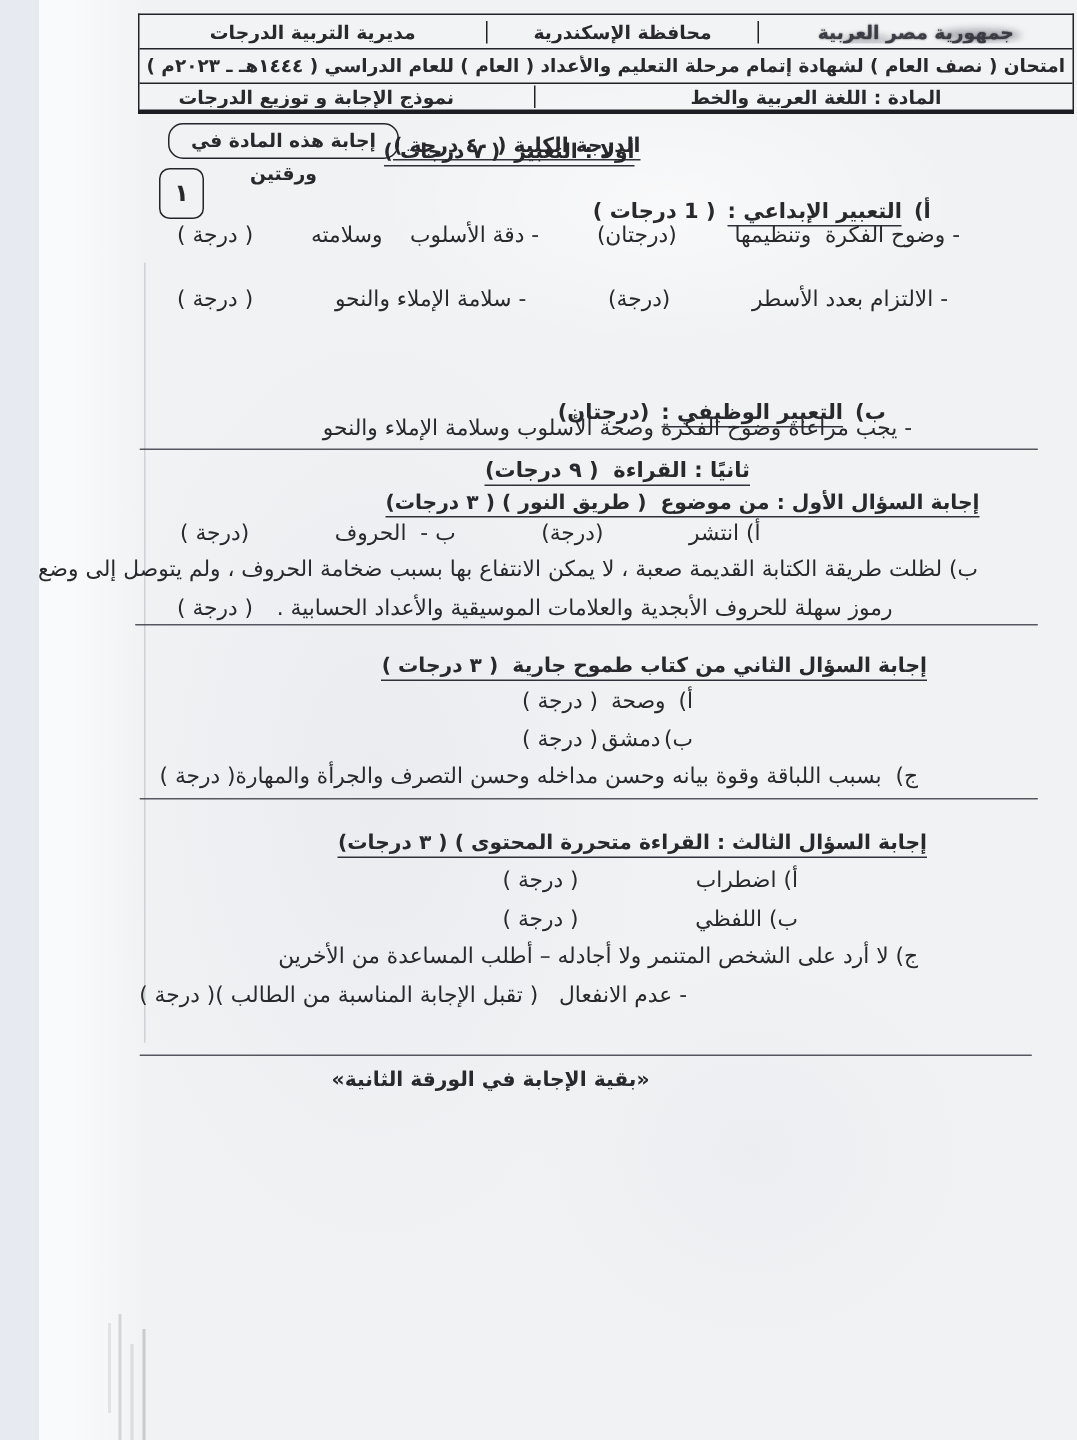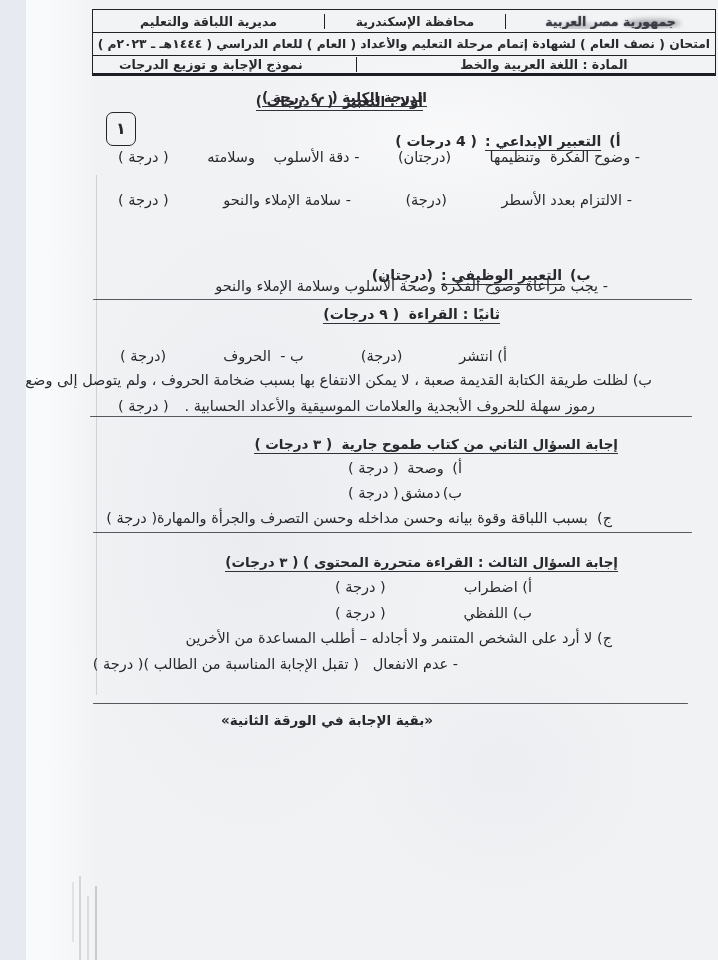--- a/index.html
+++ b/index.html
@@ -63,38 +63,39 @@
   <div class="mline"></div>
 
   <div id="hdr">
     <div class="hrow r1">
       <div class="hcell cell-country">
         <span>جمهورية مصر العربية</span>
         <span class="blob" style="right:34px;top:5px;width:56px;height:9px;opacity:.35;"></span>
         <span class="blob" style="right:120px;top:9px;width:34px;height:7px;opacity:.28;"></span>
       </div>
       <div class="hcell cell-gov">محافظة الإسكندرية</div>
-      <div class="hcell cell-dir">مديرية اللباقة والتعليم</div>
+      <div class="hcell cell-dir">مديرية التربية الدرجات</div>
     </div>
     <div class="hrow r2">
       <div class="hcell cell-exam">امتحان ( نصف العام ) لشهادة إتمام مرحلة التعليم والأعداد ( العام )  للعام الدراسي ( ١٤٤٤هـ ـ ٢٠٢٣م )</div>
     </div>
     <div class="hrow r3">
       <div class="hcell cell-subject">المادة : اللغة العربية والخط</div>
       <div class="hcell cell-model">نموذج الإجابة و توزيع الدرجات</div>
     </div>
   </div>
 
   <div class="line bold t135" style="top:75px;right:291px;margin-top:14px;"><span class="u">الدرجة الكلية ( ٤٠ درجة )</span></div>
   <div class="line bold t135" style="top:93px;right:295px;"><span class="u">أولا : التعبير  ( ٧ درجات )</span></div>
 
+  <div class="notebox">إجابة هذه المادة في ورقتين</div>
   <div class="numbox">١</div>
 
   <div class="line bold t14" style="top:117px;right:78px;">
-    <span class="seg">أ)</span><span class="gap"></span><span class="u seg">التعبير الإبداعي :</span><span class="gap"></span><span class="seg">( 4 درجات )</span>
+    <span class="seg">أ)</span><span class="gap"></span><span class="u seg">التعبير الإبداعي :</span><span class="gap"></span><span class="seg">( 1 درجات )</span>
   </div>
 
   <div class="line flexline" style="top:149px;right:78px;left:118px;">
     <span class="seg">- وضوح الفكرة  وتنظيمها</span>
     <span class="seg">(درجتان)</span>
     <span class="seg">- دقة الأسلوب    وسلامته</span>
     <span class="seg">( درجة )</span>
   </div>
 
   <div class="line flexline" style="top:192px;right:86px;left:118px;">
@@ -107,20 +108,21 @@
 
   <div class="line bold t14" style="top:251px;right:108px;margin-left:32px;">
     <span class="seg">ب)</span><span class="gap"></span><span class="u seg">التعبير الوظيفي :</span><span class="gap"></span><span class="seg">(درجتان)</span>
   </div>
   <div class="line" style="top:278px;right:110px;">- يجب مراعاة وضوح الفكرة وصحة الأسلوب وسلامة الإملاء والنحو</div>
 
   <div class="rule" style="top:299px;left:93px;right:26px;"></div>
 
   <div class="line bold t14" style="top:306px;right:218px;"><span class="u">ثانيًا : القراءة  ( ٩ درجات)</span></div>
 
+  <div class="line bold t135" style="top:327px;right:65px;"><span class="u">إجابة السؤال الأول : من موضوع  ( طريق النور ) ( ٣ درجات)</span></div>
 
   <div class="line flexline" style="top:348px;right:211px;left:120px;">
     <span class="seg">أ) انتشر</span>
     <span class="seg">(درجة)</span>
     <span class="seg">ب -  الحروف</span>
     <span class="seg">(درجة )</span>
   </div>
 
   <div class="line" style="top:372px;right:66px;">ب) لظلت طريقة الكتابة القديمة صعبة ، لا يمكن الانتفاع بها بسبب ضخامة الحروف ، ولم يتوصل إلى وضع</div>
   <div class="line flexline" style="top:398px;right:123px;left:118px;">

